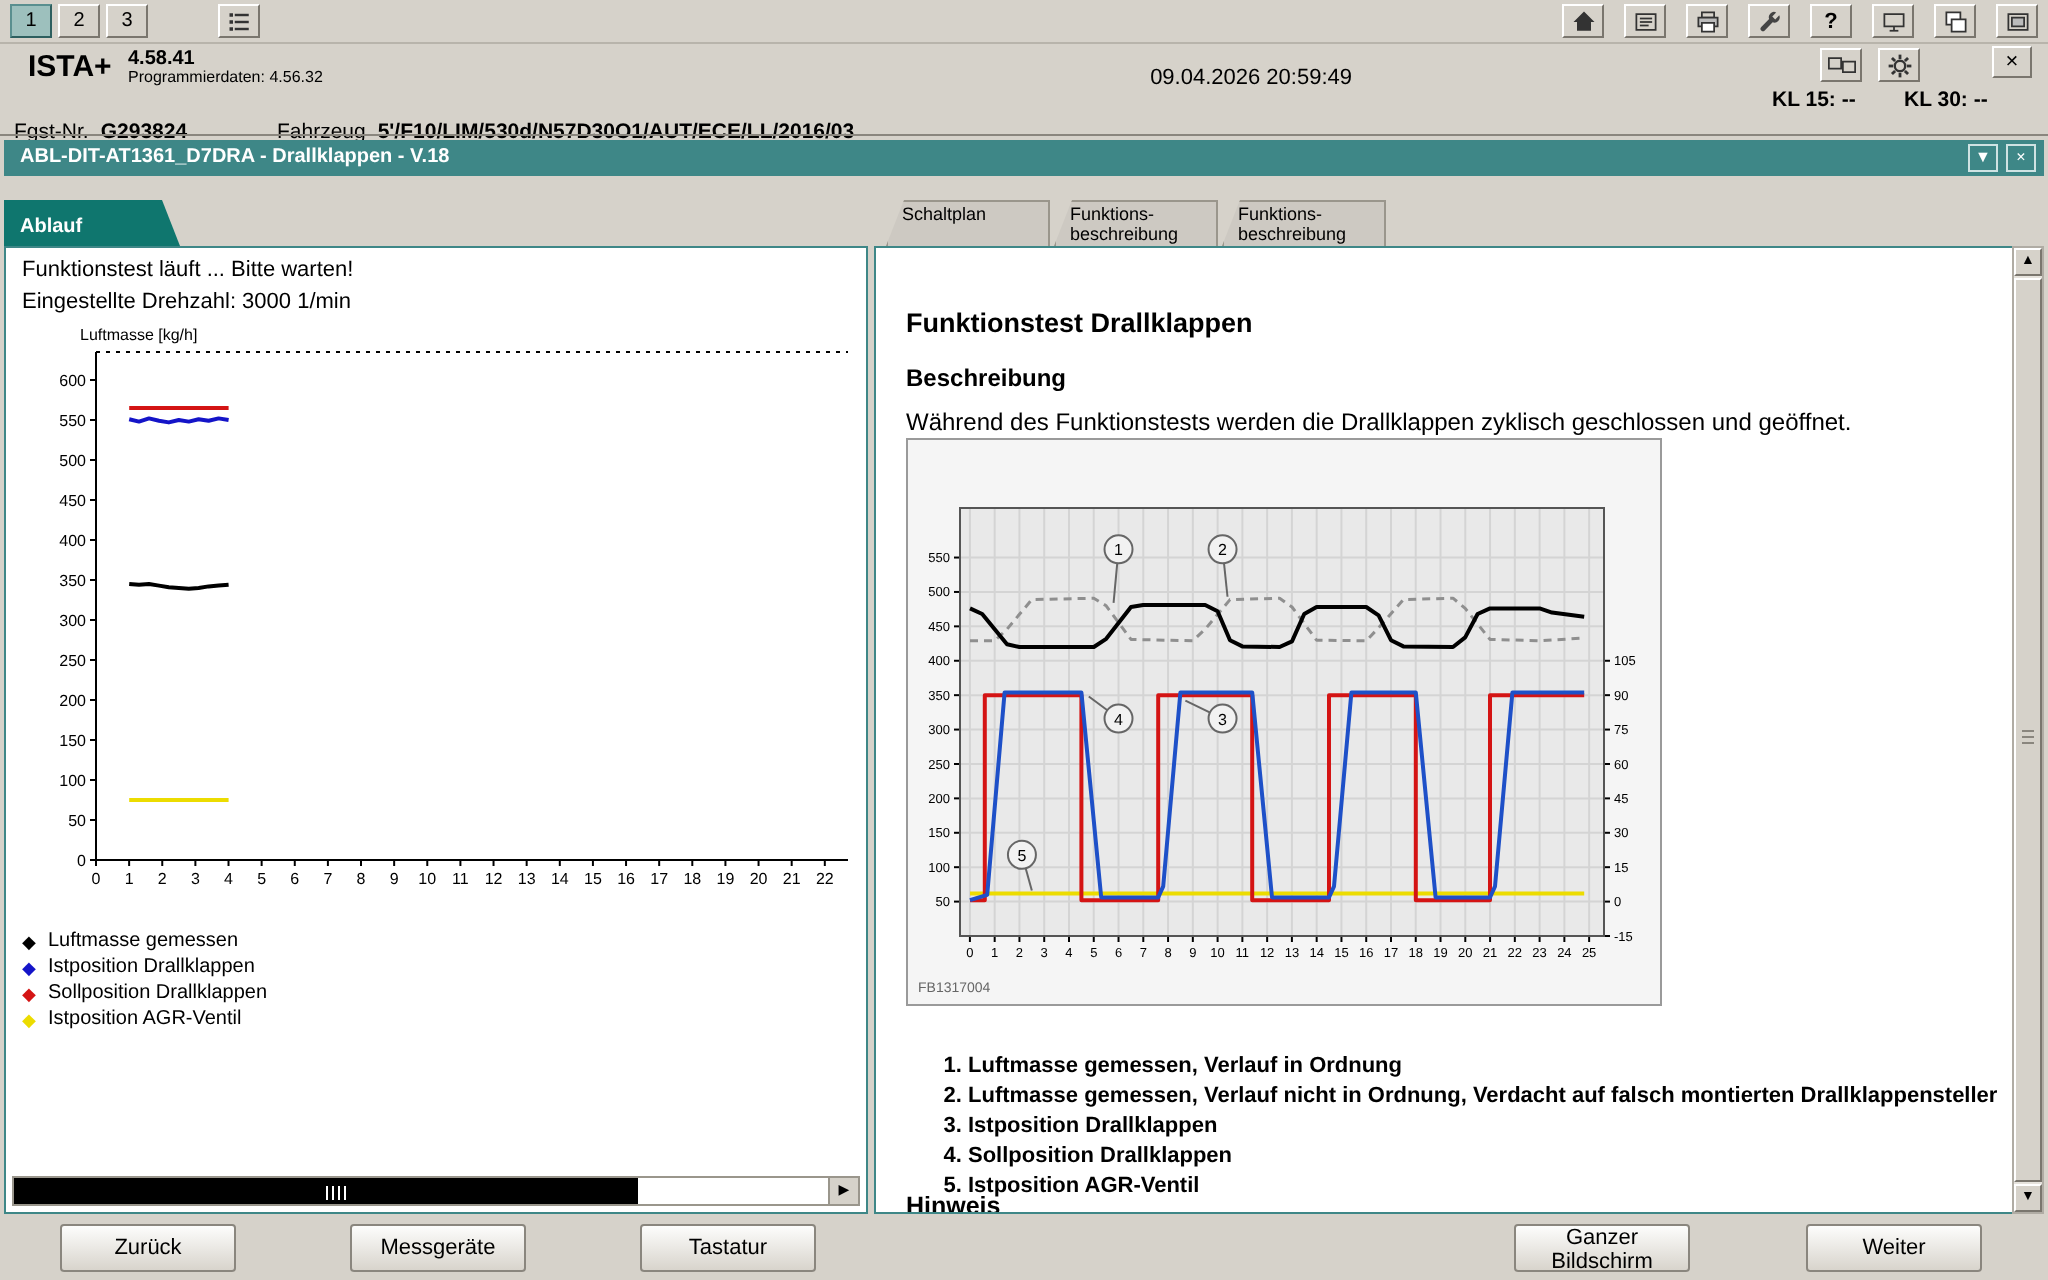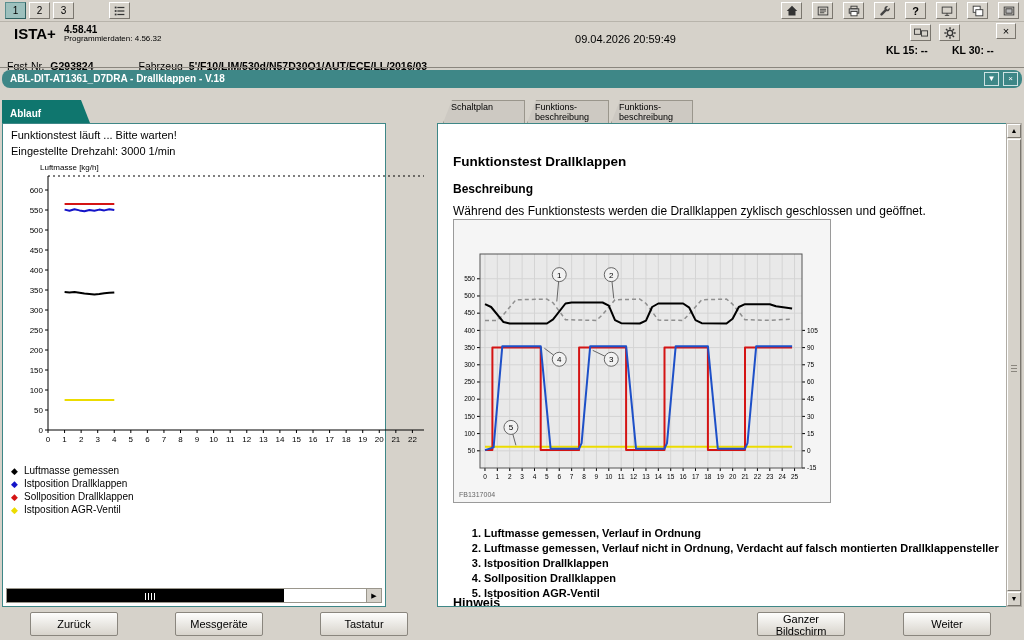--- a/index.html
+++ b/index.html
@@ -33,38 +33,38 @@
   .vrow .lbl { margin-right:6px; }
   .vrow .sp { margin-right:42px; }
   .row3 { top:48px;margin-top:12px; }
   .row4 { top:56px; }
   .kl15 { position:absolute; left:886px; top:44px; font-size:10.5px; font-weight:bold; }
   .kl30 { position:absolute; left:952px; top:44px; font-size:10.5px; font-weight:bold; }
   .hdr-sep { position:absolute; top:67px; left:0; right:0; height:1px; background:#8a867e; }
 
   
   .doctitle { position:absolute; top:70px; left:2px; right:2px; height:18px; background:#3e8787; color:#fff;
-              font-size:10px; font-weight:bold; line-height:18px; padding-left:8px;border-radius:8px; }
+              font-size:10px; font-weight:bold; line-height:18px; padding-left:8px; }
   .doc-icons { position:absolute; right:4px; top:2px; display:flex; gap:4px; }
   .doc-icons .dbtn { width:15px; height:14px; border:1px solid #cfe3e3; background:transparent; color:#fff;
                      font-size:8px; line-height:12px; text-align:center; padding:0; }
 
   
   .tab { position:absolute; top:100px; height:23px; font-size:9px; }
   .tab-active { left:2px; width:88px; background:#0f766e; color:#fff; font-weight:bold; font-size:10px;
                 padding:8px 0 0 8px; clip-path:polygon(0 0, calc(100% - 9px) 0, 100% 100%, 0 100%); }
   .tab-gray { background:#cdc9c2; border:1px solid #9a968c; border-bottom:none; color:#000;
               padding:2px 0 0 7px; white-space:pre-line; line-height:9.5px;
               clip-path:polygon(9px 0, 100% 0, 100% 100%, 0 100%); }
   .tab1 { left:443px; width:82px; }
   .tab2 { left:527px; width:82px; }
   .tab3 { left:611px; width:82px; }
 
   
-  .left-panel  { position:absolute; top:123px; left:2px;  width:384px; height:484px; background:#fff; border:1px solid #3e8787; }
+  .left-panel  { position:absolute; top:123px; left:2px;  width:432px; height:484px; background:#fff; border:1px solid #3e8787; }
   .right-panel { position:absolute; top:123px; left:437px; width:570px; height:484px; background:#fff; border:1px solid #3e8787; overflow:hidden; }
 
   .status1 { position:absolute; left:8px; top:5px;  font-size:11px; }
   .status2 { position:absolute; left:8px; top:21px; font-size:11px; }
   #live-chart-svg { position:absolute; left:3px; top:36px; }
   .legend { position:absolute; left:8px; top:340px; }
   .legend-item { display:flex; align-items:center; height:13px; }
   .legend-dot { width:13px; font-size:9px; }
   .legend-lbl { font-size:10px; }
 

